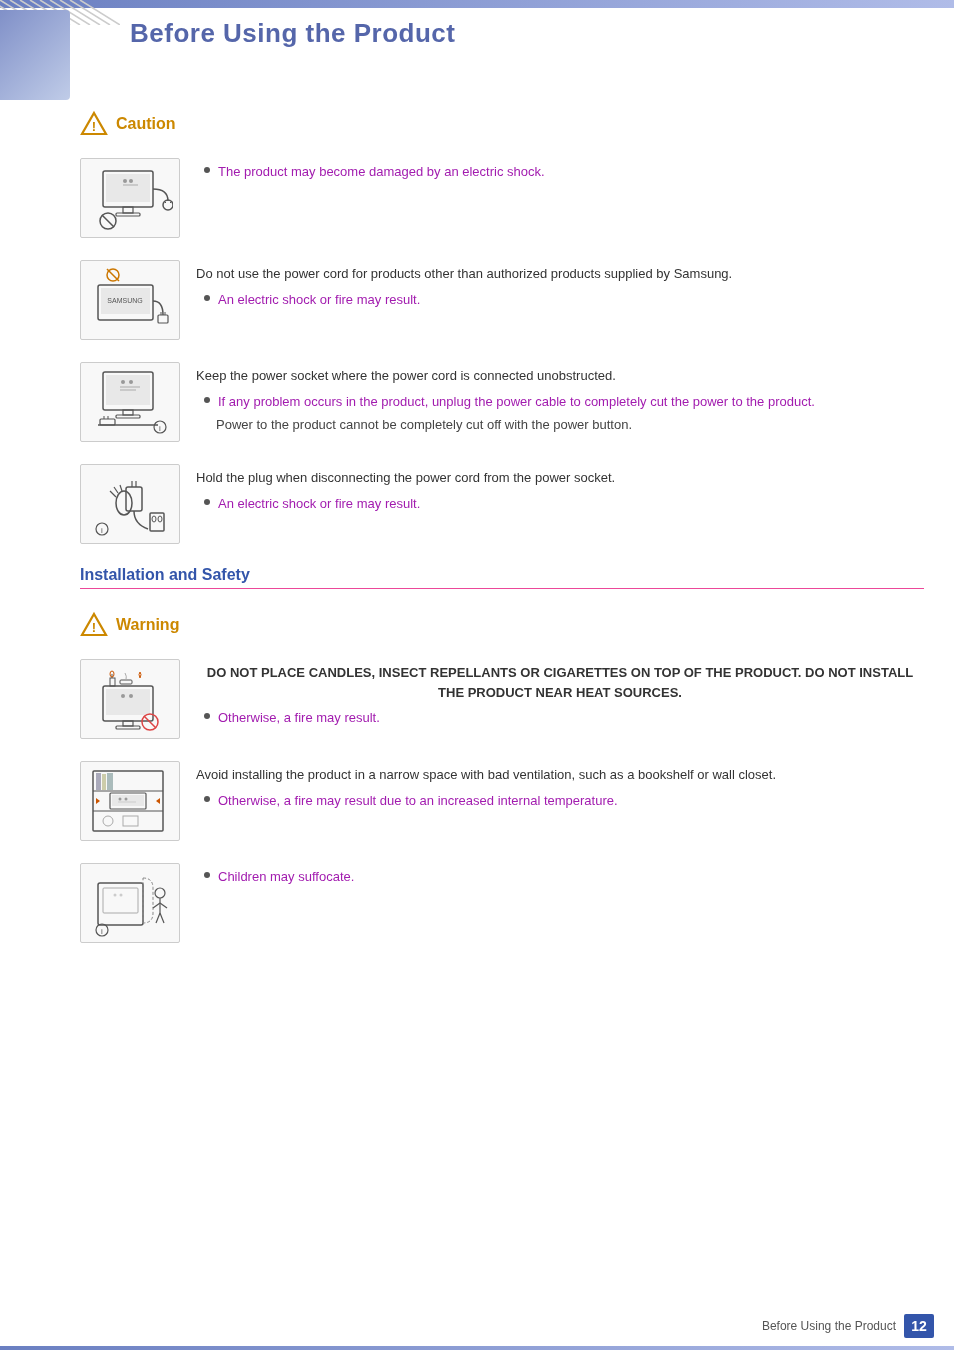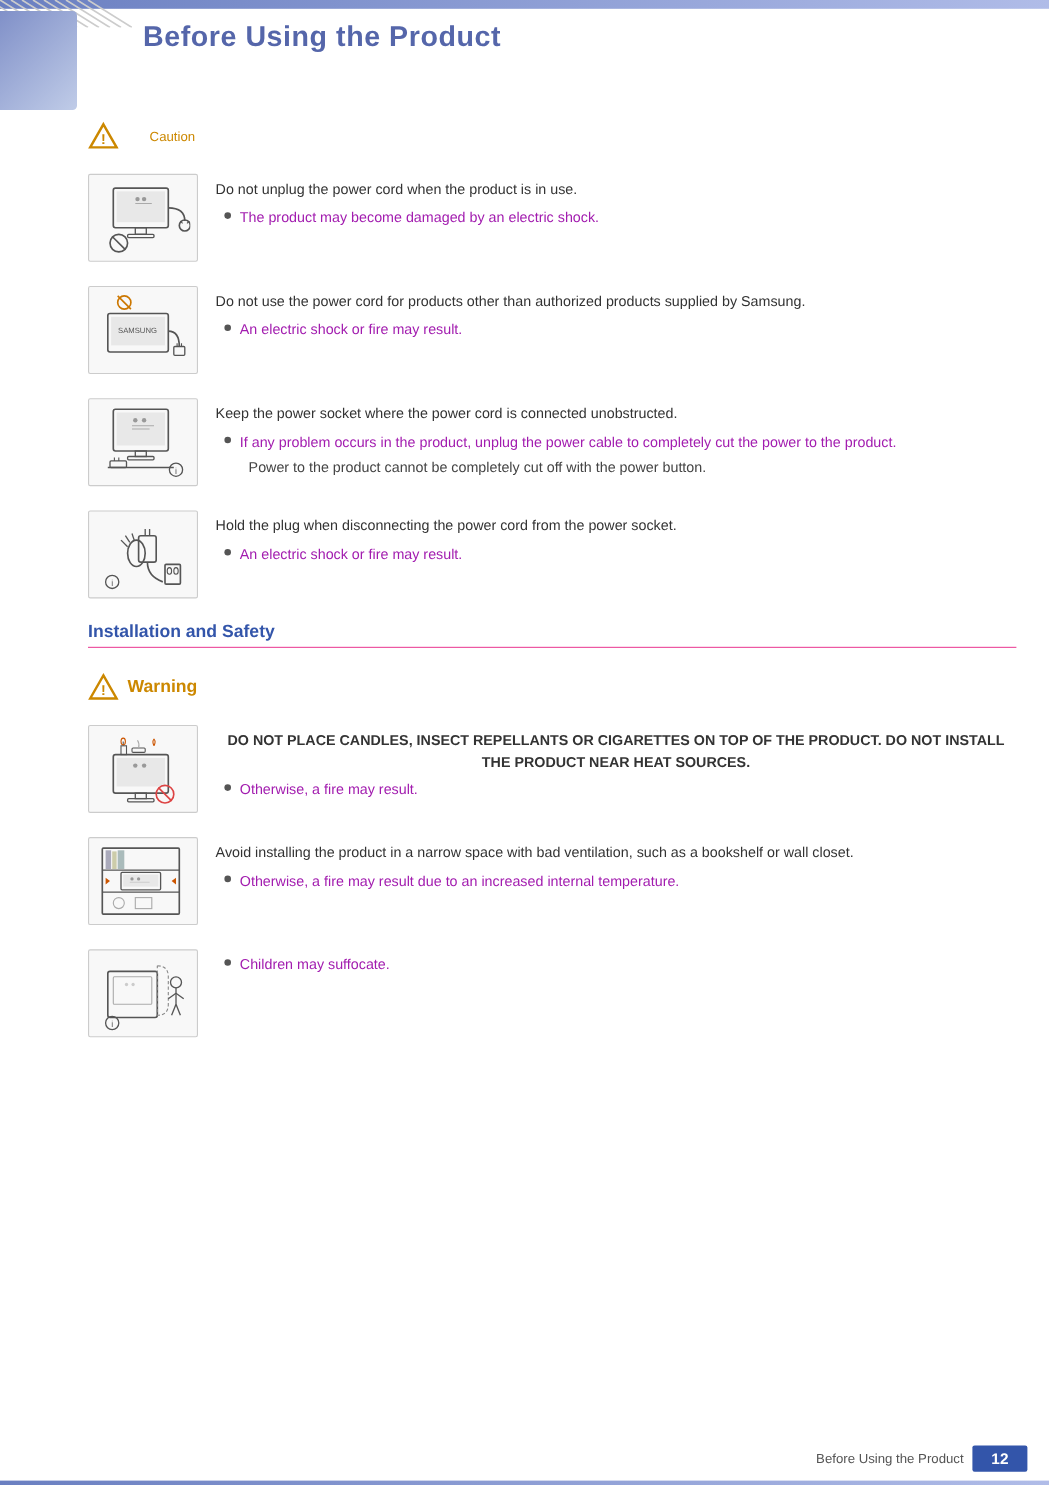--- a/index.html
+++ b/index.html
@@ -72,24 +72,23 @@
       gap: 8px;
       margin-bottom: 20px;
     }
 
     .caution-icon {
       width: 28px;
       height: 28px;
     }
 
     .section-title-caution {
-      font-size: 12px;
-      font-weight: normal;
+      font-size: 16px;
+      font-weight: bold;
       color: #cc8800;
-      margin-left: 20px;
     }
 
     .section-title-warning {
       font-size: 16px;
       font-weight: bold;
       color: #cc8800;
     }
 
     
     .item-row {
@@ -145,21 +144,21 @@
       margin-top: 5px;
     }
 
     .bullet-text {
       font-size: 13px;
       color: #a21caf;
       line-height: 1.5;
     }
 
     .extra-note {
-      margin-left: 30px;
+      margin-left: 20px;
       margin-top: 4px;
       font-size: 13px;
       color: #444;
       line-height: 1.5;
     }
 
     
     .install-heading {
       font-size: 16px;
       font-weight: bold;
@@ -183,21 +182,21 @@
     .footer-text {
       font-size: 12px;
       color: #555;
     }
 
     .footer-page {
       background: #3355aa;
       color: #fff;
       font-size: 14px;
       font-weight: bold;
-      width: 50px;
+      width: 30px;
       height: 24px;
       display: flex;
       align-items: center;
       justify-content: center;
       border-radius: 2px;
     }
 
     
     .bottom-bar {
       position: absolute;
@@ -258,21 +257,20 @@
 
         <circle cx="37" cy="18" r="2" fill="#999"></circle>
         <circle cx="43" cy="18" r="2" fill="#999"></circle>
         <line x1="35" y1="22" x2="50" y2="22" stroke="#aaa" stroke-width="1"></line>
 
         <circle cx="20" cy="58" r="8" fill="none" stroke="#555" stroke-width="1.5"></circle>
         <line x1="14" y1="52" x2="26" y2="64" stroke="#555" stroke-width="1.5"></line>
       </svg>
     </div>
     <div class="item-text">
-      <div class="item-main-text">Do not unplug the power cord when the product is in use.</div>
       <div class="bullet-item">
         <div class="bullet-dot"></div>
         <span class="bullet-text">The product may become damaged by an electric shock.</span>
       </div>
     </div>
   </div>
 
   <div class="item-row">
     <div class="item-image">
       <svg viewBox="0 0 85 70">

